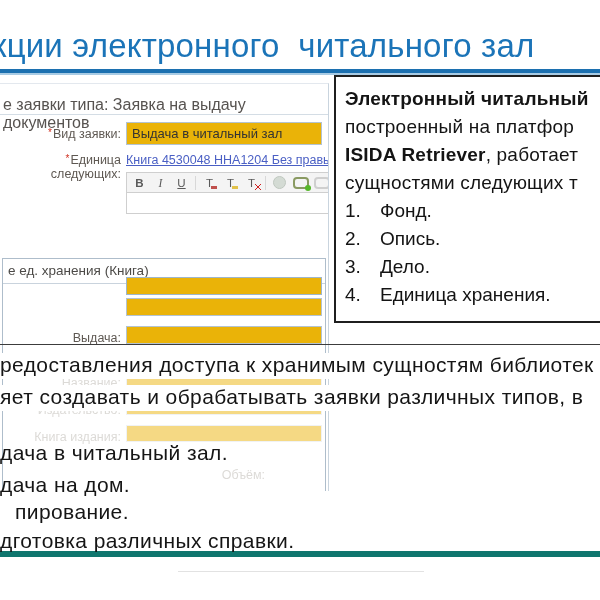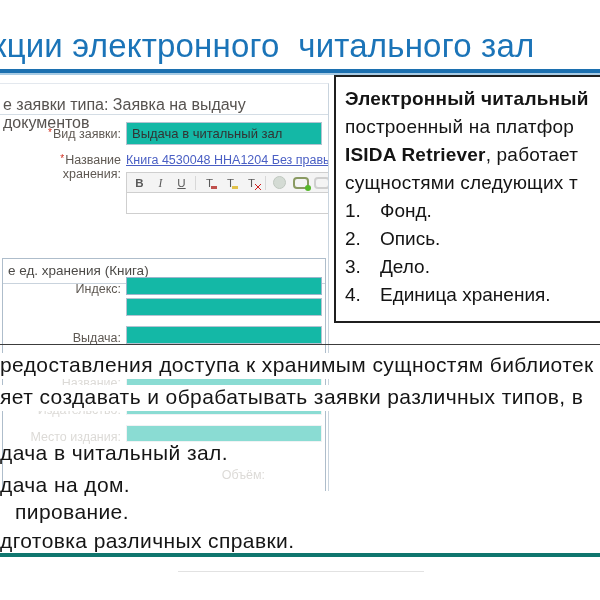--- a/index.html
+++ b/index.html
@@ -12,21 +12,21 @@
   .title-rule{position:absolute;top:69px;left:0;width:600px;height:4px;background:#1c70b0;
               border-bottom:2px solid #a8cbe4;}
 
   
   .form{position:absolute;left:0;top:83px;width:328px;height:407px;background:#fff;
         border-top:1px solid #e3e8ee;border-right:1px solid #c9d4de;overflow:hidden;}
   .form-header{position:absolute;left:3px;top:12px;width:320px;font-size:16px;color:#575350;}
   .form-header-rule{position:absolute;left:0;top:30px;width:328px;height:1px;background:#d4dde5;}
   .flabel{position:absolute;left:0;width:121px;text-align:right;font-size:12.5px;color:#5e5852;}
   .req{color:#d03021;font-size:10px;vertical-align:top;margin-right:1px;}
-  .finput{position:absolute;left:126px;width:196px;box-sizing:border-box;background:#14b8a6;
+  .finput{position:absolute;left:126px;width:196px;box-sizing:border-box;background:#eab308;
           border:1px solid #b3c3d1;font-size:13px;color:#333;padding:3px 5px 0 5px;}
   .fieldlink{position:absolute;left:126px;font-size:12.5px;color:#4a5fc4;text-decoration:underline;white-space:nowrap;}
 
   
   .toolbar{position:absolute;left:126px;top:88px;width:210px;height:21px;background:#f4f4f4;
            border:1px solid #cfcfcf;display:flex;align-items:center;padding:0 3px;gap:2px;box-sizing:border-box;}
   .tb{width:19px;height:16px;display:flex;align-items:center;justify-content:center;
       font-size:11.5px;color:#5a5a5a;position:relative;cursor:default;}
   .tb-b{font-weight:bold;}
   .tb-i{font-style:italic;font-family:"Liberation Serif",serif;}
@@ -60,21 +60,21 @@
   
   .info-box{position:absolute;left:334px;top:75px;width:292px;height:248px;background:#fff;
             border:2px solid #1f1f1f;box-sizing:border-box;padding:8px 0 0 9px;color:#141414;}
   .ib-line{font-size:19px;line-height:28px;letter-spacing:.2px;white-space:nowrap;}
   .ib-bold{font-weight:bold;}
   .ib-item{display:flex;font-size:19px;line-height:28px;}
   .ib-num{width:35px;flex:none;}
 
   
   .overlay{position:absolute;left:0;top:344px;width:600px;height:213px;box-sizing:border-box;
-           border-top:1px solid #3c3c3c;border-bottom:4px solid #0f766e;color:#151515;}
+           border-top:1px solid #3c3c3c;border-bottom:6px solid #0f766e;color:#151515;}
   .ov-line{position:absolute;left:0;font-size:21px;letter-spacing:.4px;white-space:nowrap;
            background:#ffffff;padding:0 8px 2px 0;}
   .ov-item{position:absolute;left:0;font-size:21px;letter-spacing:.4px;white-space:nowrap;}
 
   .faint-bottom-line{position:absolute;top:571px;left:178px;width:246px;height:1px;background:#e2e2e2;}
 </style>
 </head>
 <body>
 
 <div class="slide">
@@ -82,21 +82,21 @@
   <div class="slide-title">кции электронного  читального зал</div>
   <div class="title-rule"></div>
 
   <div class="form">
     <div class="form-header">е заявки типа: Заявка на выдачу документов</div>
     <div class="form-header-rule"></div>
 
     <div class="flabel" style="top:43px"><span class="req">*</span><span>Вид заявки:</span></div>
     <div class="finput" style="top:38px;height:23px">Выдача в читальный зал</div>
 
-    <div class="flabel" style="top:69px"><span class="req">*</span><span>Название хранения:</span></div>
+    <div class="flabel" style="top:69px"><span class="req">*</span><span>Единица следующих:</span></div>
     <a class="fieldlink" style="top:69px">Книга 4530048 ННА1204 Без правых и левы</a>
 
     <div class="toolbar">
       <span class="tb tb-b">B</span>
       <span class="tb tb-i">I</span>
       <span class="tb tb-u">U</span>
       <span class="tb-sep"></span>
       <span class="tb">
           <span>T</span>
           <span class="mark mark-red"></span>
@@ -119,36 +119,35 @@
       <span class="tb">
           <span class="icon-unlink"></span>
         </span>
     </div>
     <div class="note-area"></div>
 
     <div class="fieldset">
       <div class="legend">е ед. хранения (Книга)</div>
     </div>
 
-    <div class="flabel" style="top:198px">Индекс:</div>
     <div class="finput" style="top:193px;height:18px;border-color:#9db6cc"></div>
 
     <div class="finput" style="top:214px;height:18px"></div>
 
     <div class="flabel" style="top:247px">Выдача:</div>
     <div class="finput" style="top:242px;height:18px"></div>
 
     <div class="faint">
       <div class="flabel" style="top:292px">Название:</div>
       <div class="finput" style="top:287px;height:17px"></div>
 
       <div class="flabel" style="top:319px">Издательство:</div>
       <div class="finput" style="top:314px;height:17px"></div>
 
-      <div class="flabel" style="top:346px">Место издания:</div>
+      <div class="flabel" style="top:346px">Книга издания:</div>
       <div class="finput" style="top:341px;height:17px"></div>
 
       <div class="flabel" style="top:384px;left:145px;width:120px">Объём:</div>
     </div>
   </div>
 
   <div class="info-box">
     <div class="ib-line ib-bold">Электронный читальный</div>
     <div class="ib-line">построенный на платфор</div>
     <div class="ib-line"><span class="ib-bold">ISIDA Retriever</span><span>, работает</span></div>

